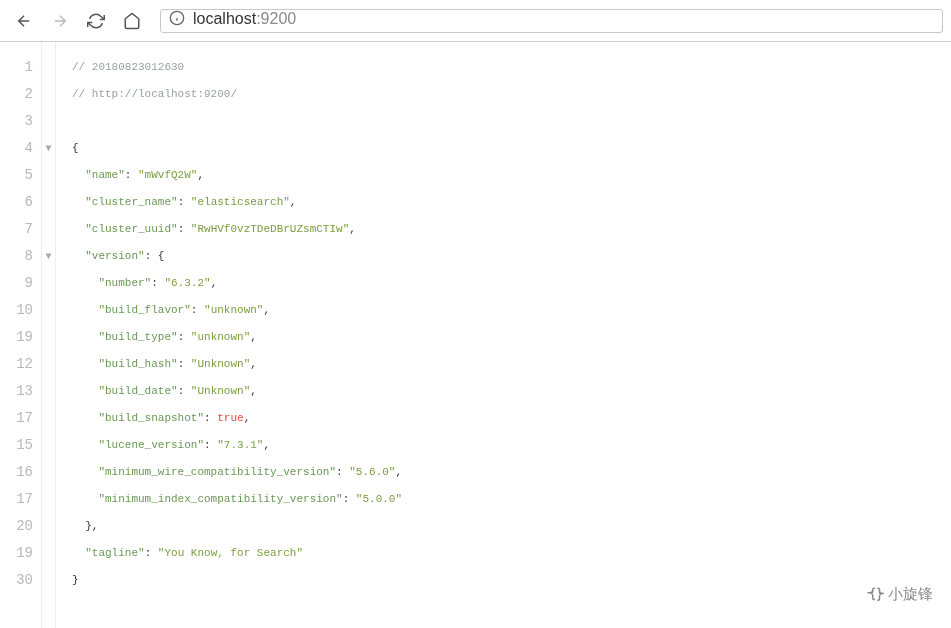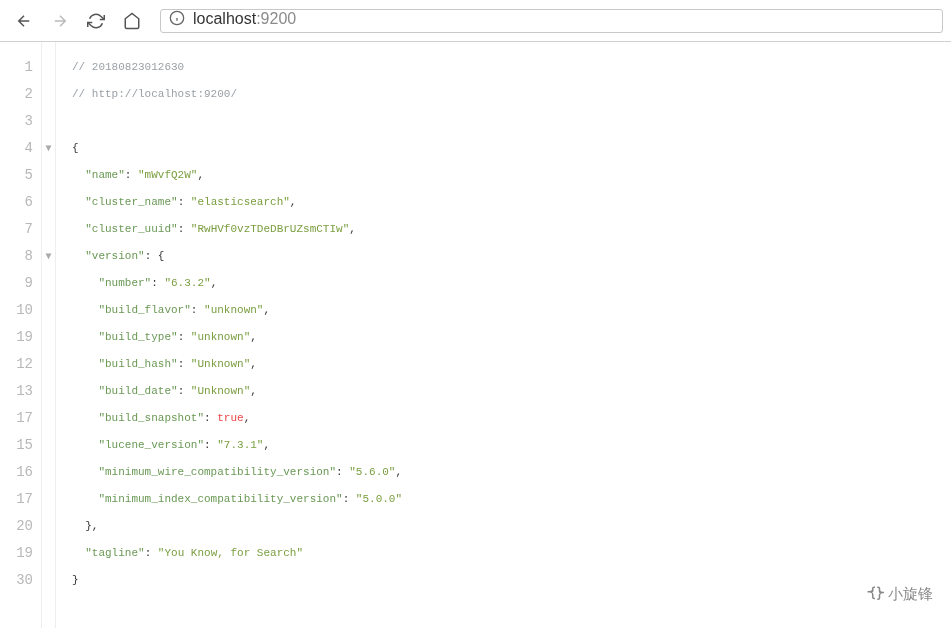--- a/index.html
+++ b/index.html
@@ -96,21 +96,21 @@
     .brace { color: #333; }
     .key { color: #6a9955; }
     .punct { color: #333; }
     .str { color: #7a9e3f; }
     .bool { color: #ef4444; }
     .watermark {
       position: absolute;
       bottom: 24px;
       right: 18px;
       display: flex;
-      align-items: flex-start;
+      align-items: flex-end;
       gap: 4px;
       color: #888;
       font-family: -apple-system, sans-serif;
       font-size: 15px;
     }
     .watermark svg { width: 18px; height: 18px; }
     .line { display: block; height: 27px; }
   </style>
 </head>
 <body>

